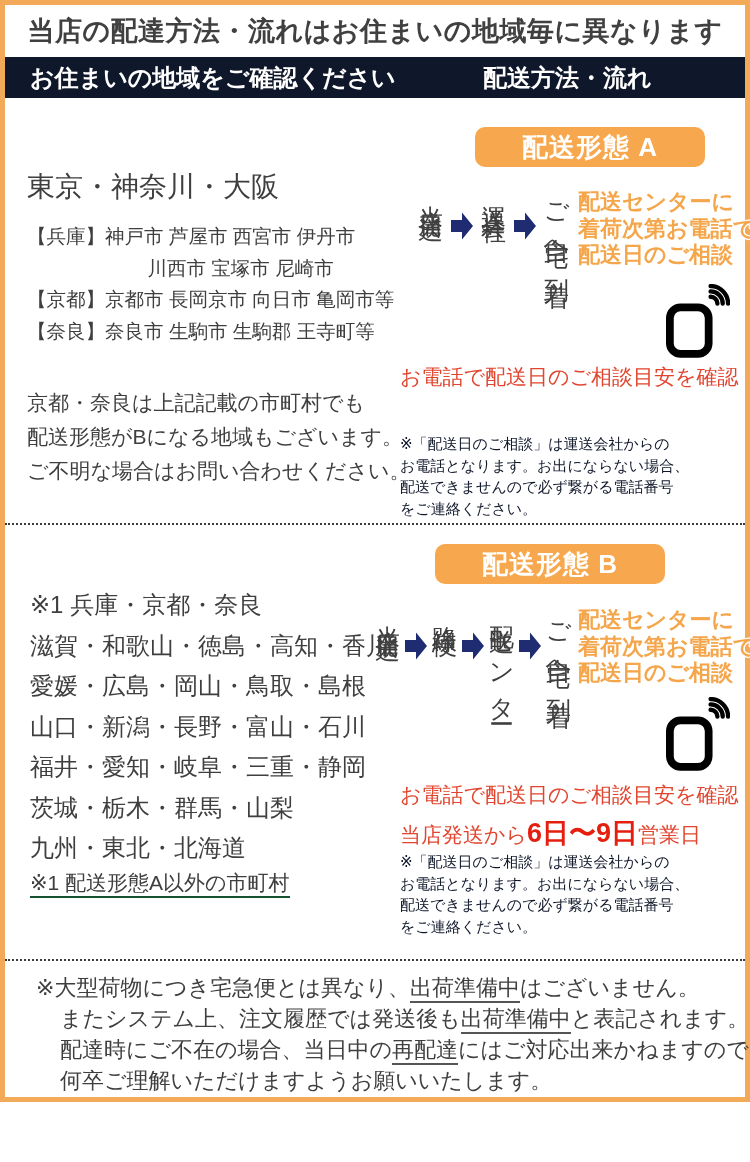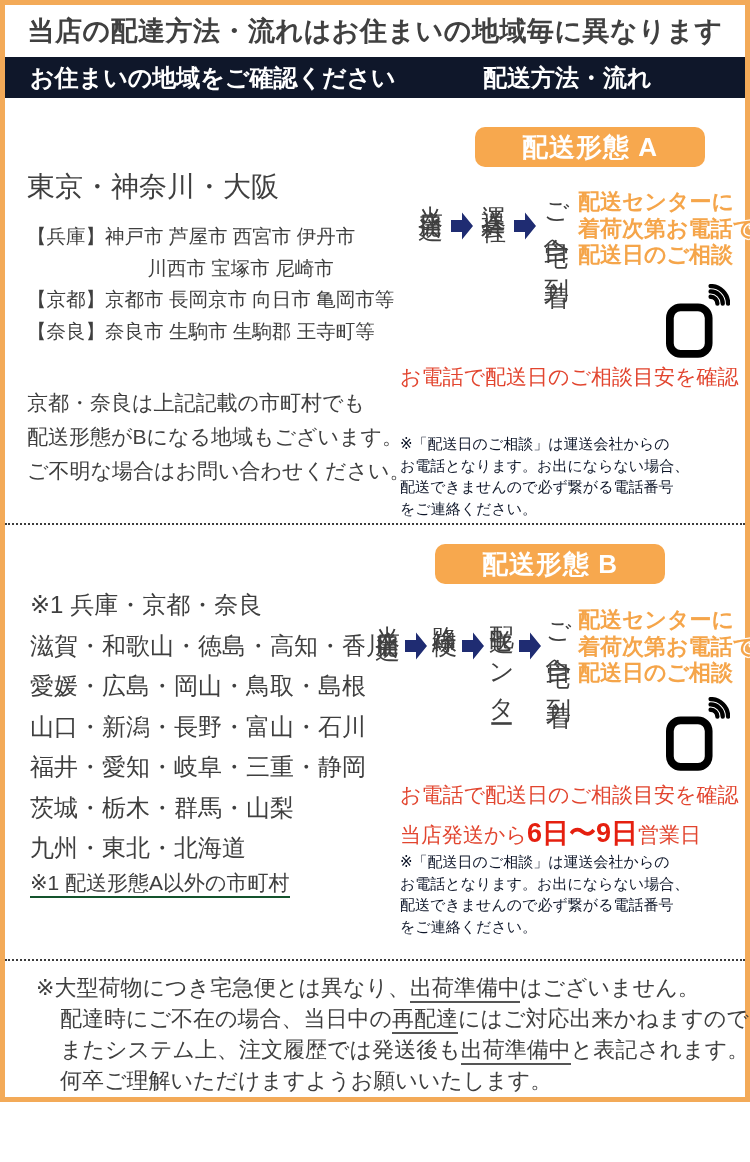--- a/index.html
+++ b/index.html
@@ -178,20 +178,20 @@
     <div>をご連絡ください。</div>
   </div>
 
   <div class="divider d2"></div>
 
   <div class="footer">
     <div>
       <span>※大型荷物につき宅急便とは異なり、</span><span class="u">出荷準備中</span><span>はございません。</span>
     </div>
     <div class="cont">
-      <span>配達時にご不在の場合、当日中の</span><span class="u">再配達</span><span>にはご対応出来かねますので</span>
+      <span>またシステム上、注文履歴では発送後も</span><span class="u">出荷準備中</span><span>と表記されます。</span>
     </div>
     <div class="cont">
-      <span>またシステム上、注文履歴では発送後も</span><span class="u">出荷準備中</span><span>と表記されます。</span>
+      <span>配達時にご不在の場合、当日中の</span><span class="u">再配達</span><span>にはご対応出来かねますので</span>
     </div>
     <div class="cont">何卒ご理解いただけますようお願いいたします。</div>
   </div>
 </div>
 
 </body></html>

